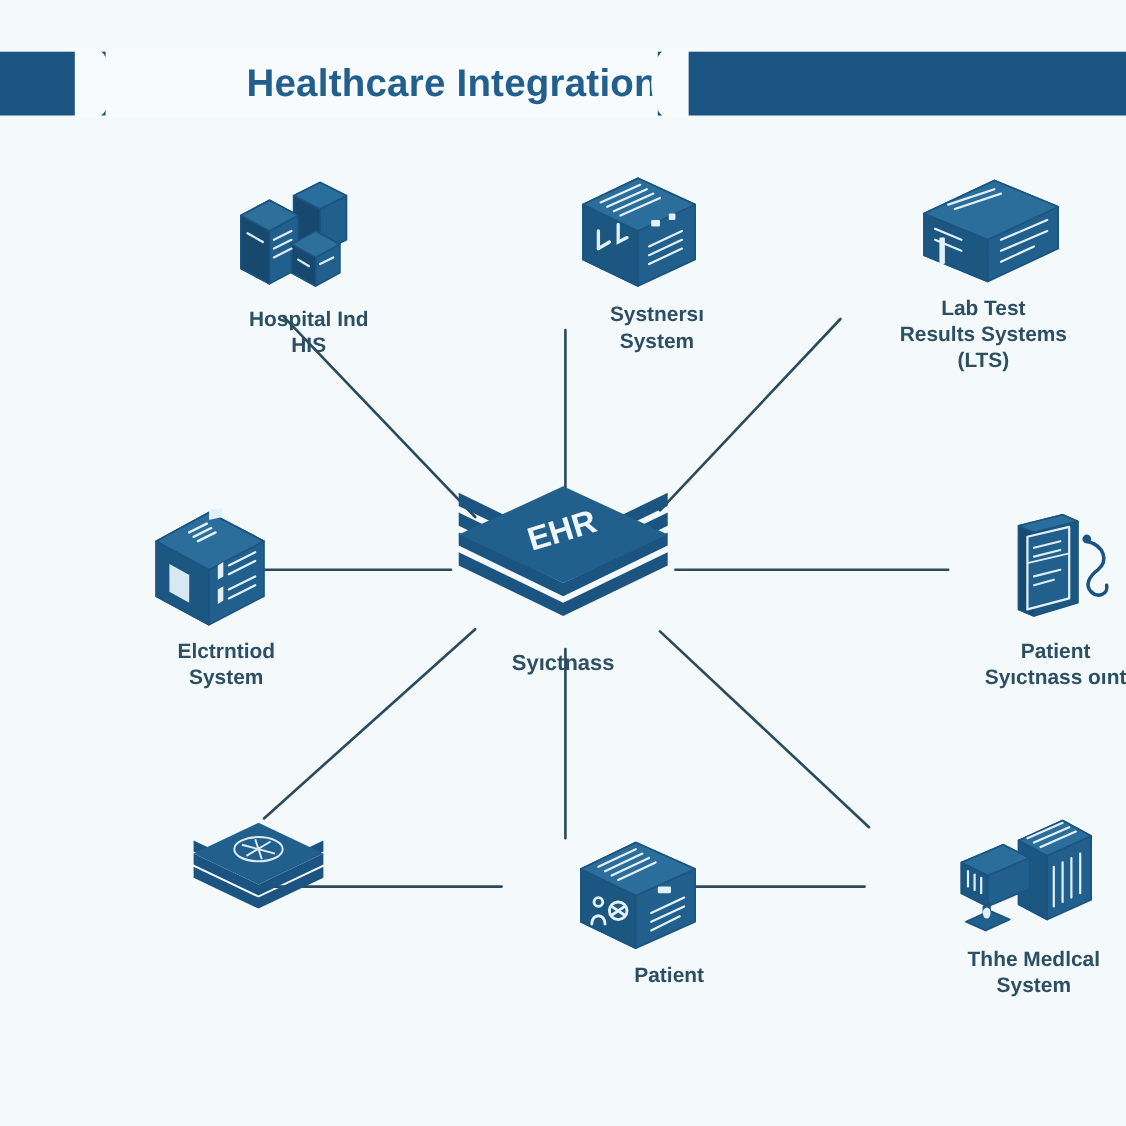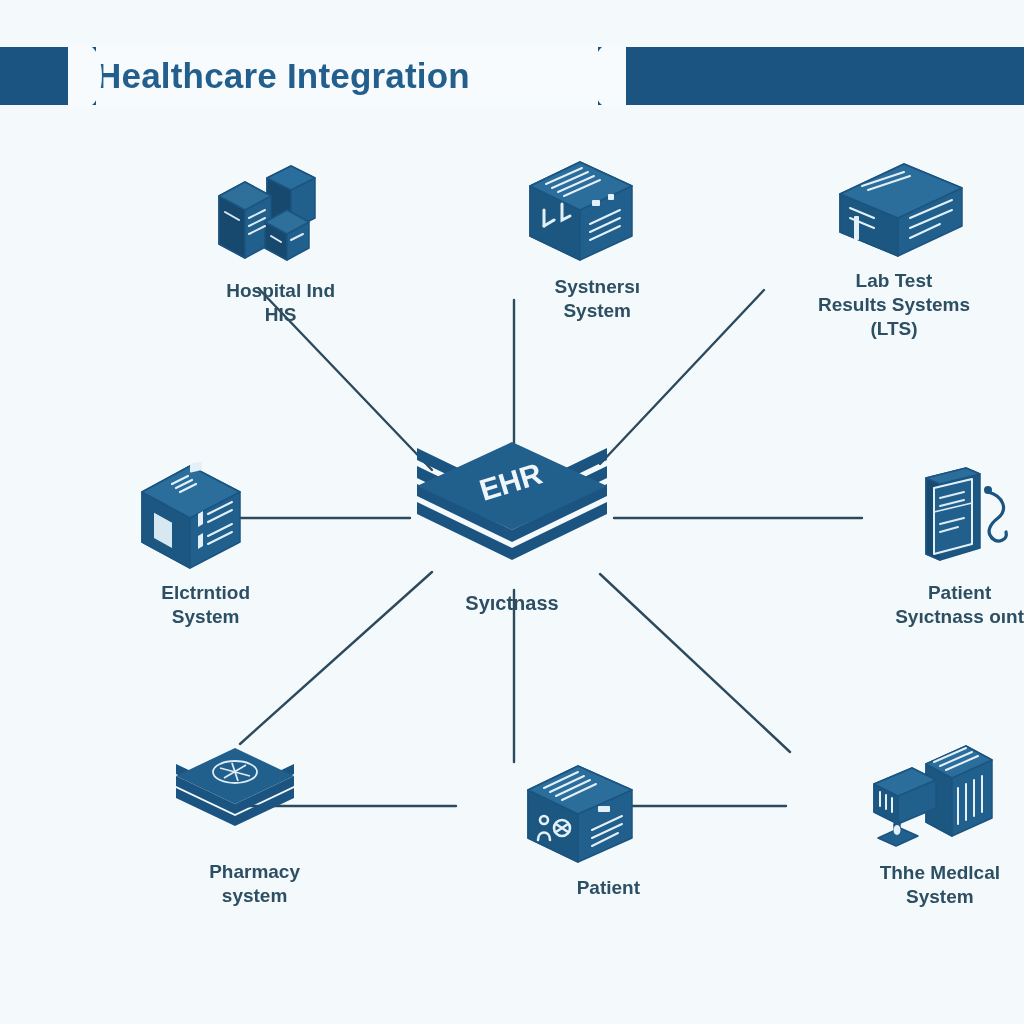--- a/index.html
+++ b/index.html
@@ -19,21 +19,21 @@
     position:absolute;top:-3px;height:64px;
     background:#f7fbfd;
   }
   .notch-left{left:68px;width:34px;
     border-radius:0 50% 50% 0 / 0 50% 50% 0;}
   .notch-right{left:592px;width:34px;
     border-radius:50% 0 0 50% / 50% 0 0 50%;}
   .banner-plate{
     position:absolute;left:96px;top:-3px;width:502px;height:64px;
     background:#f7fbfd;
-    display:flex;align-items:center;justify-content:flex-start;
+    display:flex;align-items:center;justify-content:flex-end;
   }
   .banner-title{
     color:#235f8d;
     font-size:35px;
     font-weight:bold;
     letter-spacing:.2px;
     white-space:nowrap;
   }
 
   
@@ -294,24 +294,20 @@
         <path d="M65 58 L124 30 L124 40 L65 68 L6 40 L6 30 Z"></path>
         <path d="M65 46 L124 18 L124 28 L65 56 L6 28 L6 18 Z"></path>
       </g>
       <path d="M65 2 L124 30 L65 58 L6 30 Z" fill="#215f8c"></path>
 
       <g stroke="#dcebf4" stroke-width="1.8" fill="none">
         <ellipse cx="65" cy="26" rx="22" ry="11"></ellipse>
         <path d="M50 22 L80 30 M54 32 L76 19 M62 17 L68 35"></path>
       </g>
     </svg>
-    <div class="label">
-      <span class="ln">Pharmacy</span>
-      <span class="ln">system</span>
-    </div>
   </div>
 
   <div class="node" id="node-patient">
     <svg class="icon" width="120" height="105" viewBox="0 0 120 105">
       <g stroke="#1b5480" stroke-width="1.5" stroke-linejoin="round">
         <path d="M8 28 L58 4 L112 28 L112 76 L58 100 L8 76 Z" fill="#215f8c"></path>
         <path d="M8 28 L58 52 L58 100 L8 76 Z" fill="#1c5781"></path>
         <path d="M8 28 L58 4 L112 28 L58 52 Z" fill="#2b6d9b"></path>
       </g>
       <g stroke="#e3f0f8" stroke-width="2" fill="none" stroke-linecap="round">

